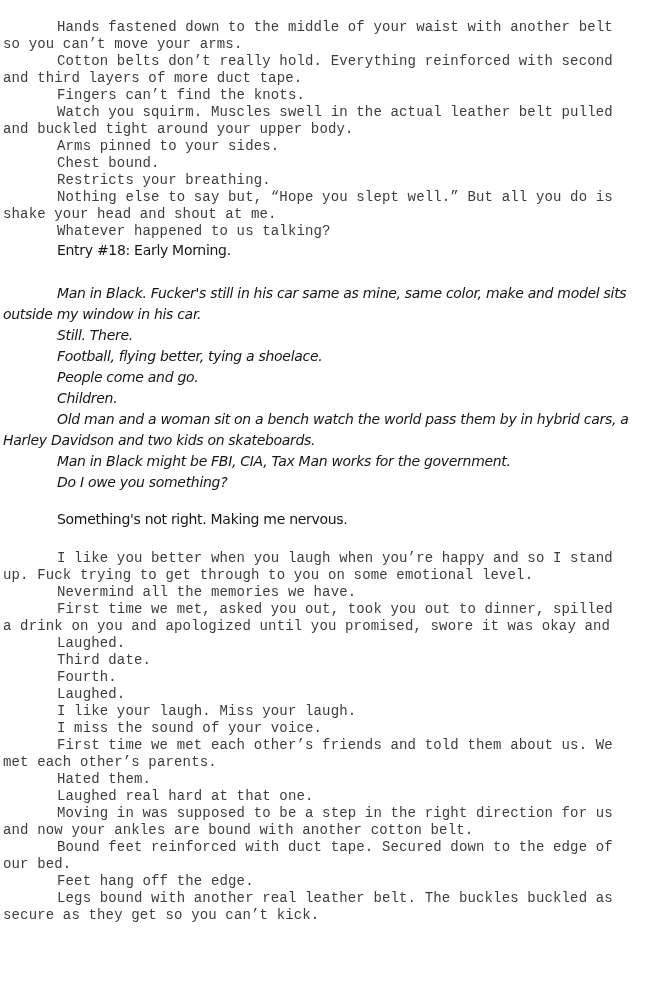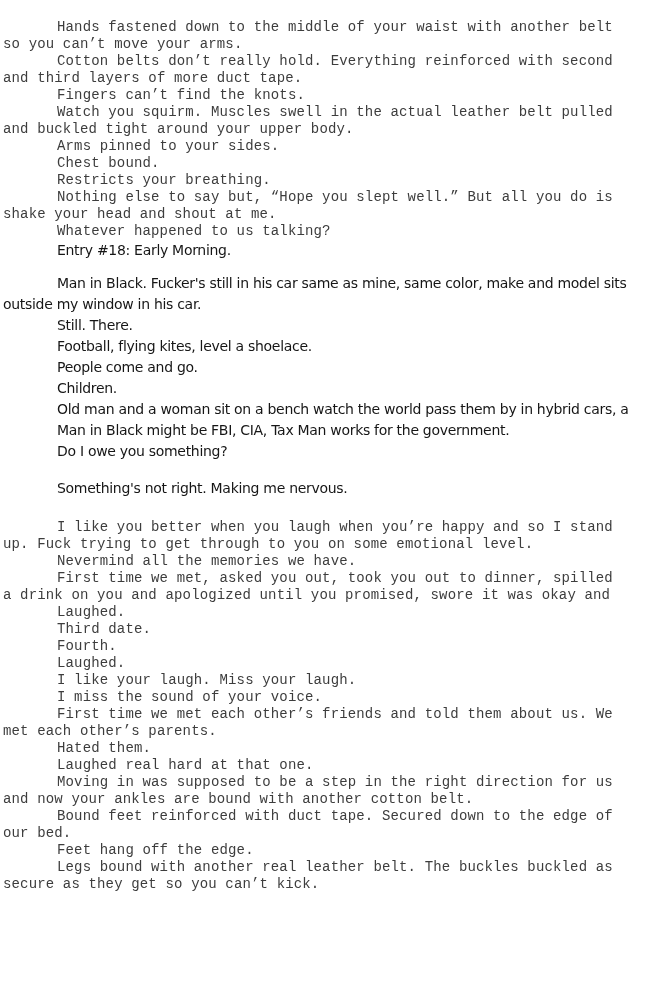--- a/index.html
+++ b/index.html
@@ -38,21 +38,21 @@
   .handwriting {
     font-family: "DejaVu Sans", "Liberation Sans", sans-serif;
     font-size: 14px;
     line-height: 21px;
     letter-spacing: -0.3px;
     color: #161616;
   }
 
   
   [data-name="entry-heading-section"] { }
-  [data-name="entry-body-section"]    { margin-top: 12px; }
+  [data-name="entry-body-section"]    { margin-top: 22px; font-style: italic; }
   [data-name="entry-note-section"]    { margin-top: 16px; }
   [data-name="typewriter-section-2"]  { margin-top: 20px; }
 </style>
 </head>
 <body>
 
 <div class="page" data-name="document-page">
   <div data-name="document-text">
       <section class="section typewriter" data-name="typewriter-section-1">
         <div class="line indent" data-name="text-line">Hands fastened down to the middle of your waist with another belt</div>
@@ -69,24 +69,25 @@
         <div class="line" data-name="text-line">shake your head and shout at me.</div>
         <div class="line indent" data-name="text-line">Whatever happened to us talking?</div>
       </section>
       <section class="section handwriting" data-name="entry-heading-section">
         <div class="line indent" data-name="text-line">Entry #18: Early Morning.</div>
       </section>
       <section class="section handwriting" data-name="entry-body-section">
         <div class="line indent" data-name="text-line">Man in Black. Fucker's still in his car same as mine, same color, make and model sits</div>
         <div class="line" data-name="text-line">outside my window in his car.</div>
         <div class="line indent" data-name="text-line">Still. There.</div>
-        <div class="line indent" data-name="text-line">Football, flying kites, level a shoelace.</div>
+        <div class="line indent" data-name="text-line">Football, flying better, tying a shoelace.</div>
         <div class="line indent" data-name="text-line">People come and go.</div>
         <div class="line indent" data-name="text-line">Children.</div>
         <div class="line indent" data-name="text-line">Old man and a woman sit on a bench watch the world pass them by in hybrid cars, a</div>
+        <div class="line" data-name="text-line">Harley Davidson and two kids on skateboards.</div>
         <div class="line indent" data-name="text-line">Man in Black might be FBI, CIA, Tax Man works for the government.</div>
         <div class="line indent" data-name="text-line">Do I owe you something?</div>
       </section>
       <section class="section handwriting" data-name="entry-note-section">
         <div class="line indent" data-name="text-line">Something's not right. Making me nervous.</div>
       </section>
       <section class="section typewriter" data-name="typewriter-section-2">
         <div class="line indent" data-name="text-line">I like you better when you laugh when you’re happy and so I stand</div>
         <div class="line" data-name="text-line">up. Fuck trying to get through to you on some emotional level.</div>
         <div class="line indent" data-name="text-line">Nevermind all the memories we have.</div>

